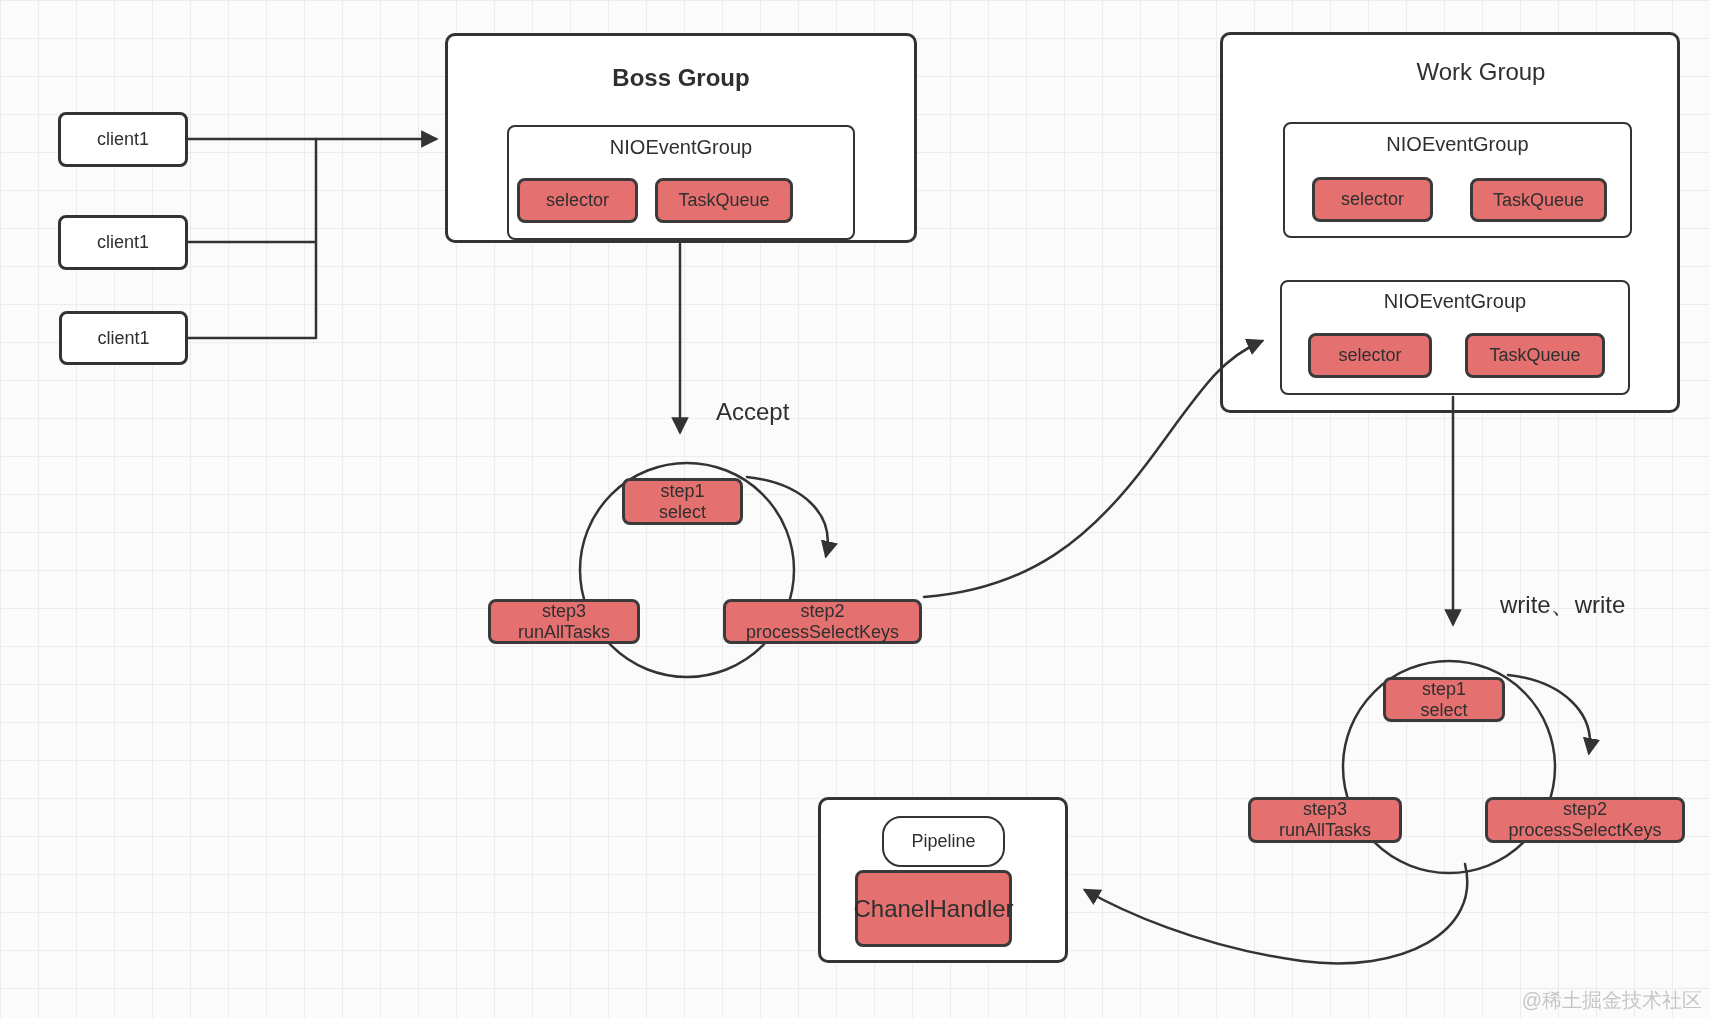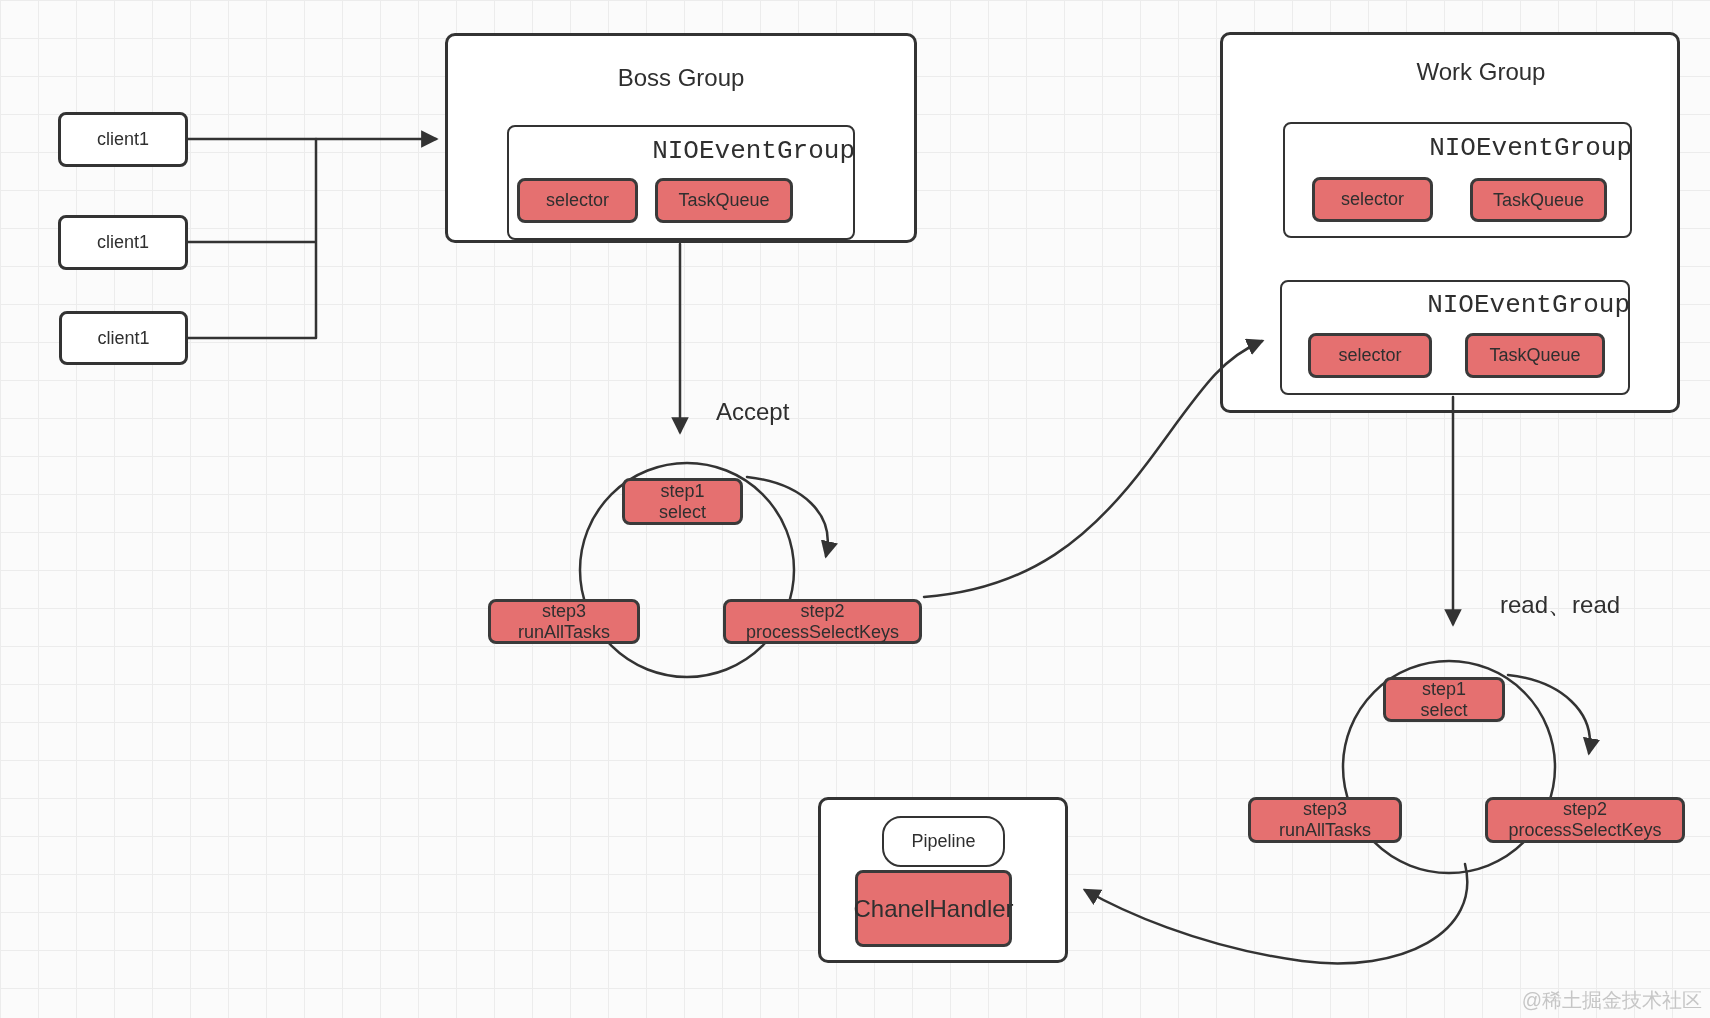--- a/index.html
+++ b/index.html
@@ -17,21 +17,21 @@
     background:#ffffff;border:3px solid #333333;border-radius:10px;
   }
   .red-box{
     background:#e57070;border:3px solid #3a3a3a;border-radius:8px;
     display:flex;align-items:center;justify-content:center;
     font-size:18px;color:#2f2f2f;
   }
   .red-box.two-line{flex-direction:column;line-height:21px;margin-top:24px;}
   .label{position:absolute;white-space:nowrap;}
   .group-title{font-size:24px;text-align:center;}
-  .nio-title{font-size:26px;text-align:right;font-family:Liberation Mono, monospace;}
+  .nio-title{font-size:20px;text-align:center;}
   .flow-label{font-size:24px;}
   .client{
     display:flex;align-items:center;justify-content:center;
     font-size:18px;background:#fff;border:3px solid #333;border-radius:8px;
   }
   .pipeline-label-box{
     display:flex;align-items:center;justify-content:center;
     font-size:18px;background:#fff;border:2.5px solid #333;border-radius:19px;
   }
   .handler-box{font-size:24px;}
@@ -54,21 +54,21 @@
     <span>client1</span>
   </div>
   <div class="abs client" style="left:58px;top:215px;width:130px;height:55px;">
     <span>client1</span>
   </div>
   <div class="abs client" style="left:59px;top:311px;width:129px;height:54px;">
     <span>client1</span>
   </div>
 
   <div class="abs white-box" style="left:445px;top:33px;width:472px;height:210px;"></div>
-  <div class="label group-title" style="left:445px;top:64px;width:472px;">Boss Group</div>
+  <div class="label group-title" style="left:445px;top:64px;width:472px;font-weight:bold;">Boss Group</div>
   <div class="abs white-box" style="left:507px;top:125px;width:348px;height:115px;border-width:2.5px;border-radius:8px;"></div>
   <div class="label nio-title" style="left:507px;top:136px;width:348px;">NIOEventGroup</div>
   <div class="abs red-box" style="left:517px;top:178px;width:121px;height:45px;">
     <span>selector</span>
   </div>
   <div class="abs red-box" style="left:655px;top:178px;width:138px;height:45px;">
     <span>TaskQueue</span>
   </div>
 
   <div class="abs white-box" style="left:1220px;top:32px;width:460px;height:381px;"></div>
@@ -86,21 +86,21 @@
   <div class="abs white-box" style="left:1280px;top:280px;width:350px;height:115px;border-width:2.5px;border-radius:8px;"></div>
   <div class="label nio-title" style="left:1280px;top:290px;width:350px;">NIOEventGroup</div>
   <div class="abs red-box" style="left:1308px;top:333px;width:124px;height:45px;">
     <span>selector</span>
   </div>
   <div class="abs red-box" style="left:1465px;top:333px;width:140px;height:45px;">
     <span>TaskQueue</span>
   </div>
 
   <div class="label flow-label" style="left:716px;top:398px;">Accept</div>
-  <div class="label flow-label" style="left:1500px;top:589px;">read、read</div>
+  <div class="label flow-label" style="left:1500px;top:589px;">write、write</div>
 
   <div class="abs red-box two-line" style="left:622px;top:454px;width:121px;height:47px;">
     <div>step1</div>
     <div>select</div>
   </div>
   <div class="abs red-box two-line" style="left:488px;top:575px;width:152px;height:45px;">
     <div>step3</div>
     <div>runAllTasks</div>
   </div>
   <div class="abs red-box two-line" style="left:723px;top:575px;width:199px;height:45px;">

